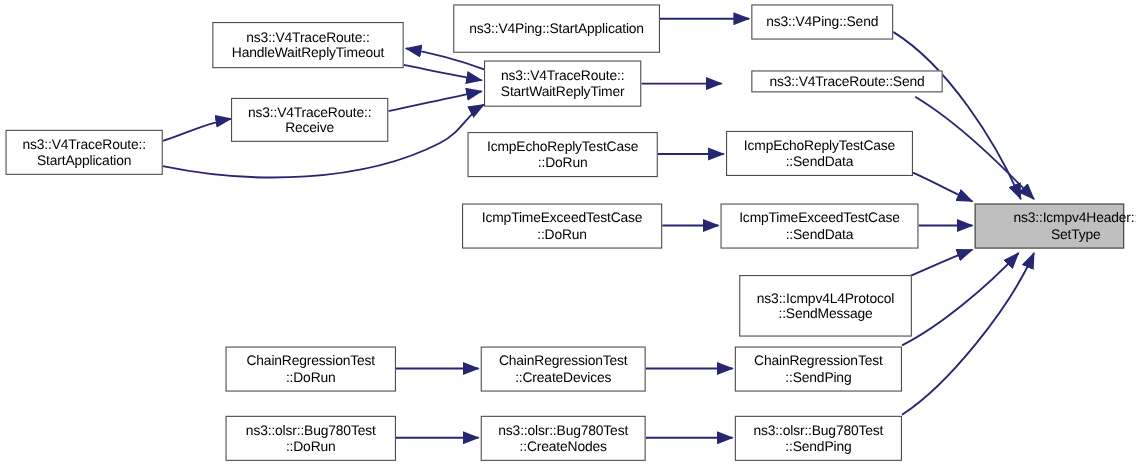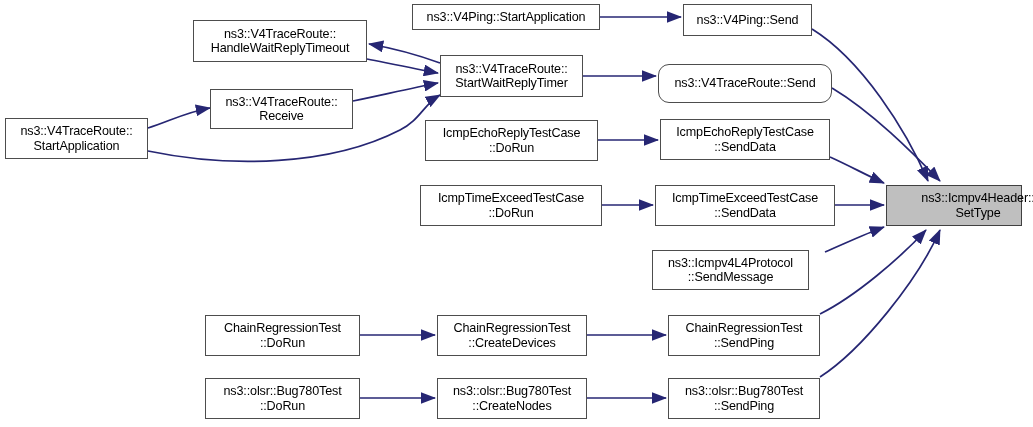--- a/index.html
+++ b/index.html
@@ -83,42 +83,42 @@
         <path d="M820,377 C862,350 918,280 940,230" marker-end="url(#arrowhead)"></path>
       </g>
   </svg>
   <div id="node-layer">
       <div class="node" style="left: 5px; top: 118px; width: 143px; height: 41px;"><span class="node-label">ns3::V4TraceRoute::
 StartApplication</span></div>
       <div class="node" style="left: 193px; top: 20px; width: 174px; height: 42px;"><span class="node-label">ns3::V4TraceRoute::
 HandleWaitReplyTimeout</span></div>
       <div class="node" style="left: 210px; top: 89px; width: 143px; height: 40px;"><span class="node-label">ns3::V4TraceRoute::
 Receive</span></div>
-      <div class="node" style="left: 412px; top: 4px; width: 188px; height: 26px;"><span class="node-label">ns3::V4Ping::StartApplication</span></div>
+      <div class="node" style="left: 412px; top: 4px; width: 188px; height: 44px;"><span class="node-label">ns3::V4Ping::StartApplication</span></div>
       <div class="node" style="left: 440px; top: 55px; width: 143px; height: 42px;"><span class="node-label">ns3::V4TraceRoute::
 StartWaitReplyTimer</span></div>
       <div class="node" style="left: 425px; top: 120px; width: 173px; height: 41px;"><span class="node-label">IcmpEchoReplyTestCase
 ::DoRun</span></div>
       <div class="node" style="left: 420px; top: 185px; width: 182px; height: 41px;"><span class="node-label">IcmpTimeExceedTestCase
 ::DoRun</span></div>
       <div class="node" style="left: 205px; top: 315px; width: 155px; height: 41px;"><span class="node-label">ChainRegressionTest
 ::DoRun</span></div>
       <div class="node" style="left: 205px; top: 378px; width: 155px; height: 41px;"><span class="node-label">ns3::olsr::Bug780Test
 ::DoRun</span></div>
       <div class="node" style="left: 437px; top: 315px; width: 150px; height: 41px;"><span class="node-label">ChainRegressionTest
 ::CreateDevices</span></div>
       <div class="node" style="left: 437px; top: 378px; width: 150px; height: 41px;"><span class="node-label">ns3::olsr::Bug780Test
 ::CreateNodes</span></div>
       <div class="node" style="left: 683px; top: 4px; width: 129px; height: 32px; text-align: center;"><span class="node-label">ns3::V4Ping::Send</span></div>
-      <div class="node" style="left: 658px; top: 64px; width: 174px; height: 39px; border-radius: 11px;"><span class="node-label">ns3::V4TraceRoute::Send</span></div>
+      <div class="node" style="left: 683px; top: 64px; width: 174px; height: 20px;"><span class="node-label">ns3::V4TraceRoute::Send</span></div>
       <div class="node" style="left: 660px; top: 119px; width: 170px; height: 41px;"><span class="node-label">IcmpEchoReplyTestCase
 ::SendData</span></div>
       <div class="node" style="left: 655px; top: 185px; width: 180px; height: 41px;"><span class="node-label">IcmpTimeExceedTestCase
 ::SendData</span></div>
-      <div class="node" style="left: 652px; top: 250px; width: 157px; height: 40px;"><span class="node-label">ns3::Icmpv4L4Protocol
+      <div class="node" style="left: 672px; top: 250px; width: 157px; height: 56px;"><span class="node-label">ns3::Icmpv4L4Protocol
 ::SendMessage</span></div>
       <div class="node" style="left: 668px; top: 315px; width: 152px; height: 41px;"><span class="node-label">ChainRegressionTest
 ::SendPing</span></div>
       <div class="node" style="left: 668px; top: 378px; width: 152px; height: 41px;"><span class="node-label">ns3::olsr::Bug780Test
 ::SendPing</span></div>
       <div class="node highlight" style="left: 886px; top: 185px; width: 136px; height: 41px; padding-left: 48px;"><span class="node-label">ns3::Icmpv4Header::
 SetType</span></div>
     </div>
 </div>
 

